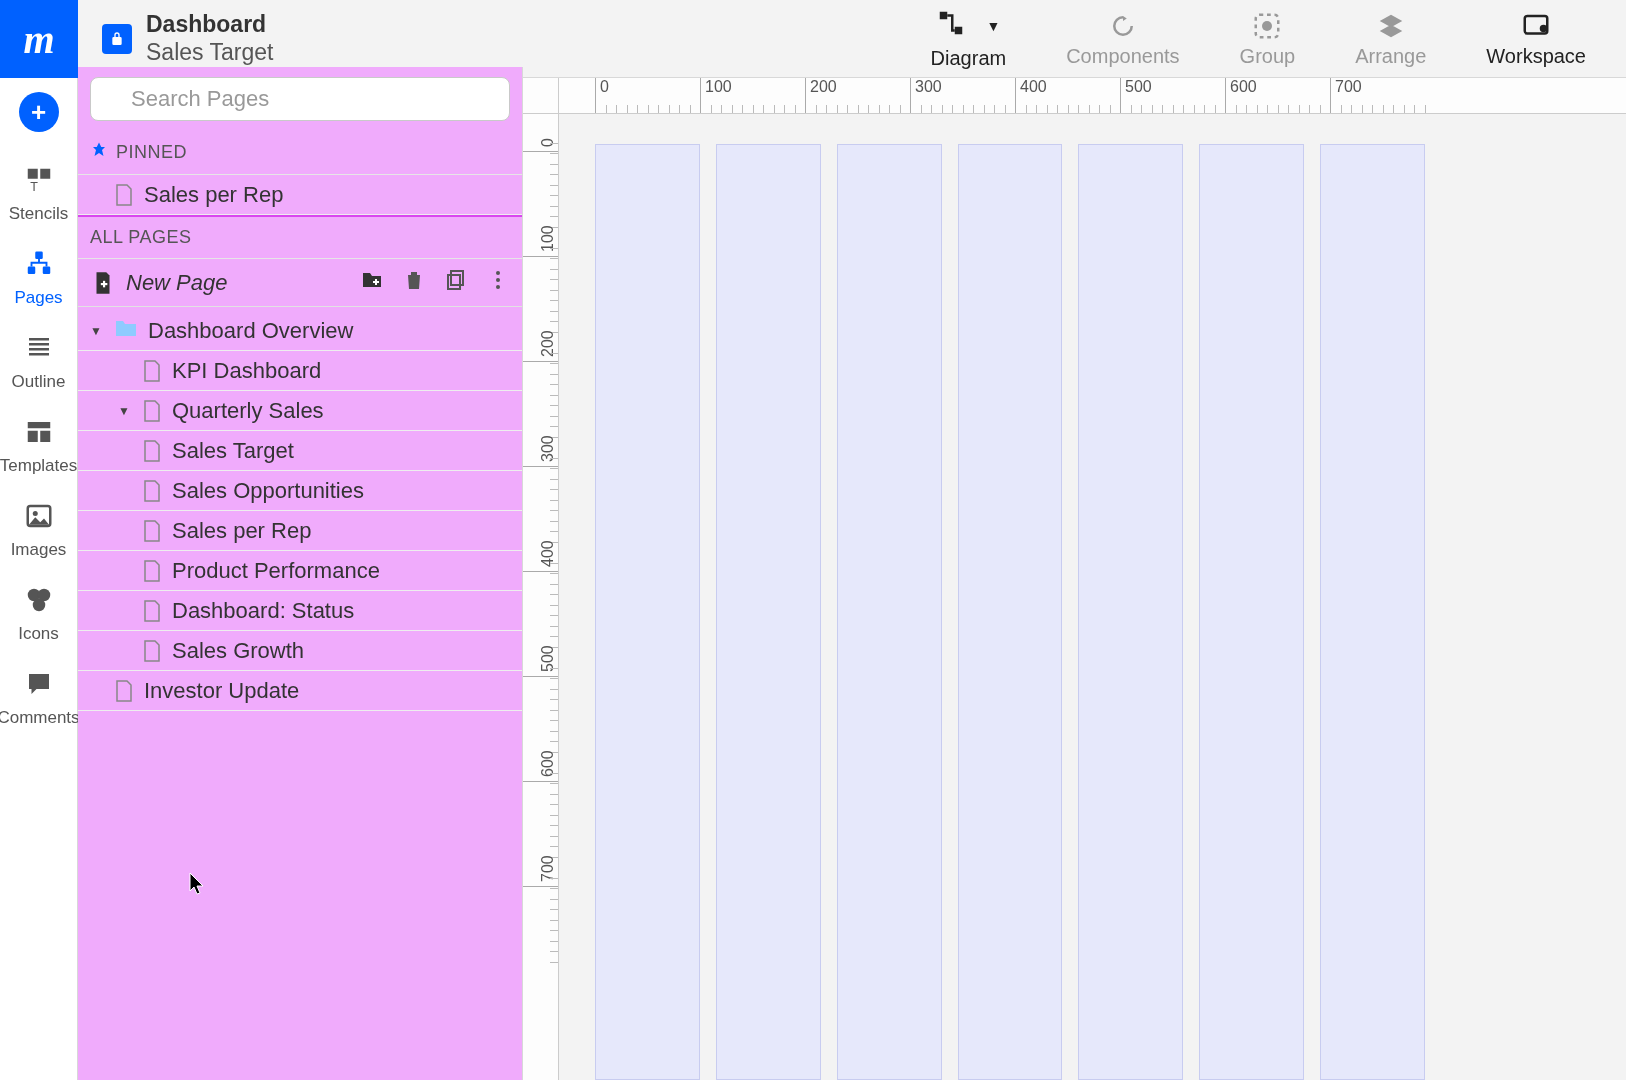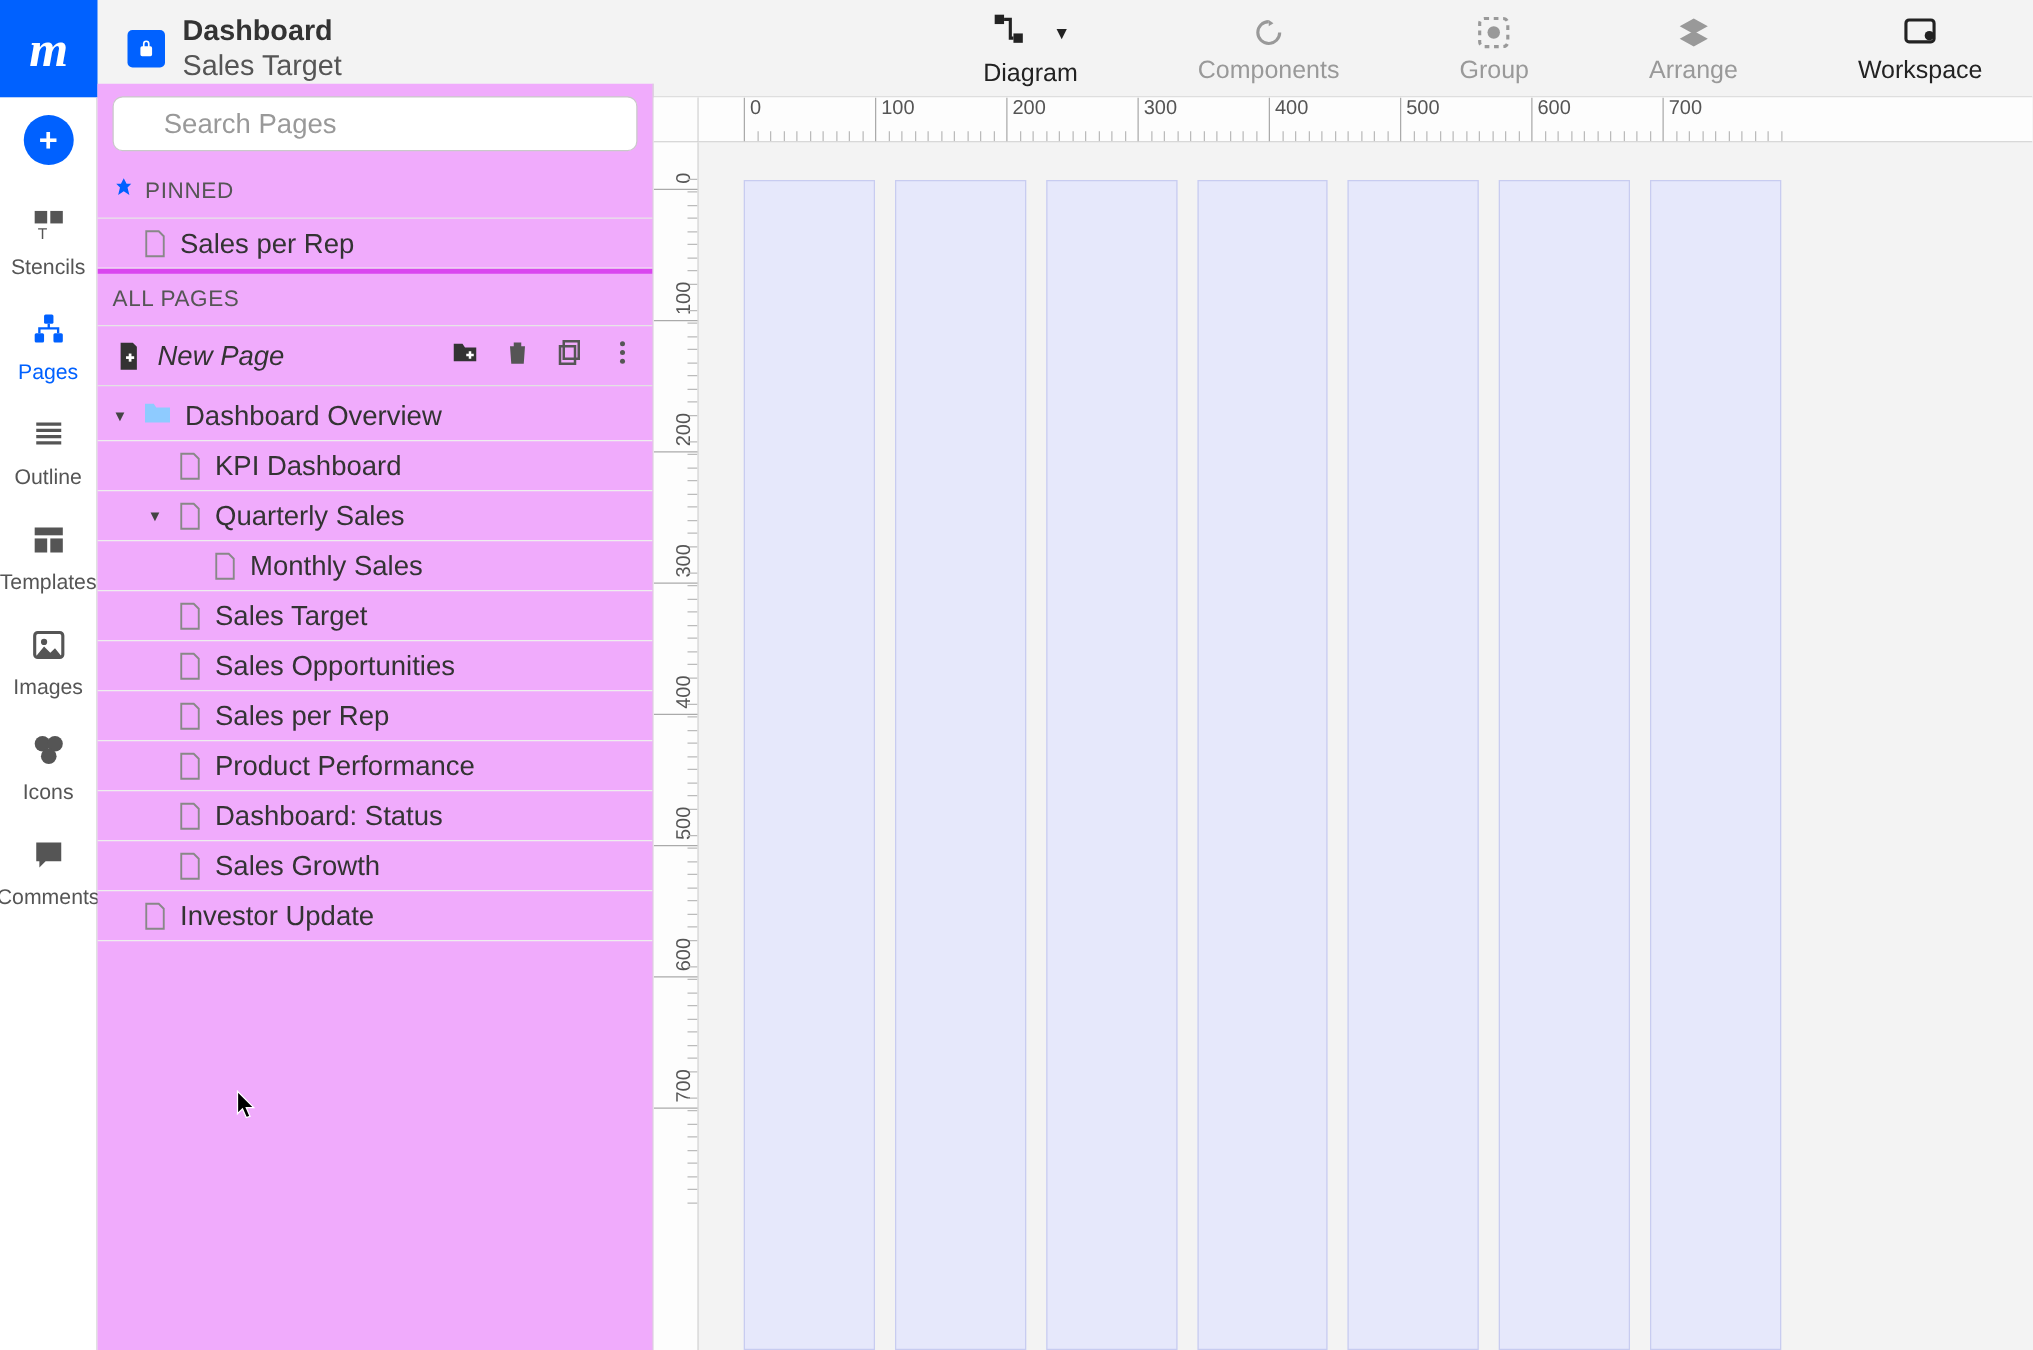--- a/index.html
+++ b/index.html
@@ -62,21 +62,20 @@
   gap: 60px;
 }
 .tool-item {
   display: flex;
   flex-direction: column;
   align-items: center;
   gap: 4px;
   color: #555;
   cursor: pointer;
   font-size: 20px;
-  margin-left: 36px;
 }
 .tool-item .icon-slot {
   width: 30px; height: 30px;
   display: flex; align-items: center; justify-content: center;
 }
 .tool-item svg { width: 30px; height: 30px; fill: #555; }
 .tool-item.active { color: #222; }
 .tool-item.active svg { fill: #222; }
 .tool-item.muted { color: #999; }
 .tool-item.muted svg { fill: #999; }
@@ -470,21 +469,21 @@
     <span style="width:14px"></span>
     <span class="doc-i">
       <svg viewBox="0 0 20 24">
             <path d="M3 2h10l4 4v16H3z"></path>
           </svg>
     </span>
     <span>Sales per Rep</span>
       </div>
     </div>
 
-  <div class="section-header" style="border-top:4px solid #d946ef;text-align:right;">
+  <div class="section-header" style="border-top:2px solid #d946ef;text-align:right;">
     <span>ALL PAGES</span>
   </div>
 
   <div class="newpage-row">
     <span class="np-icon">
       <svg viewBox="0 0 24 24">
           <path d="M6 2h9l3 3v17H6z" fill="#333"></path>
           <rect x="10" y="12" width="6" height="2" fill="#fff"></rect>
           <rect x="12" y="10" width="2" height="6" fill="#fff"></rect>
         </svg>
@@ -526,27 +525,20 @@
             <path d="M3 2h10l4 4v16H3z"></path>
           </svg></span>
         <span>KPI Dashboard</span>
       </div>
       <div class="row indent-1">
         <span class="tri">▼</span>
         <span class="doc-i"><svg viewBox="0 0 20 24">
             <path d="M3 2h10l4 4v16H3z"></path>
           </svg></span>
         <span>Quarterly Sales</span>
-      </div>
-      <div class="row indent-2">
-        <span class="tri"></span>
-        <span class="doc-i"><svg viewBox="0 0 20 24">
-            <path d="M3 2h10l4 4v16H3z"></path>
-          </svg></span>
-        <span>Monthly Sales</span>
       </div>
       <div class="row indent-1">
         <span class="tri"></span>
         <span class="doc-i"><svg viewBox="0 0 20 24">
             <path d="M3 2h10l4 4v16H3z"></path>
           </svg></span>
         <span>Sales Target</span>
       </div>
       <div class="row indent-1">
         <span class="tri"></span>

